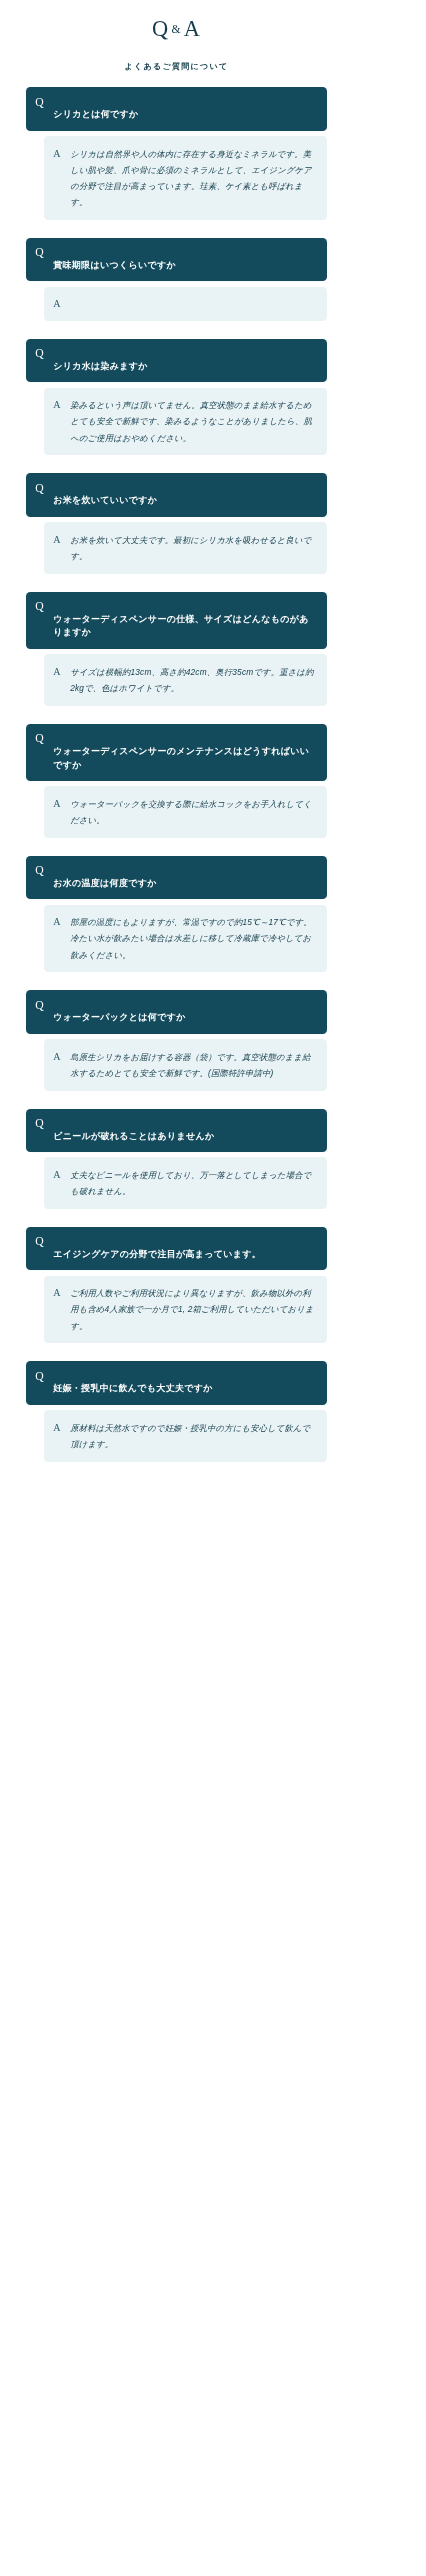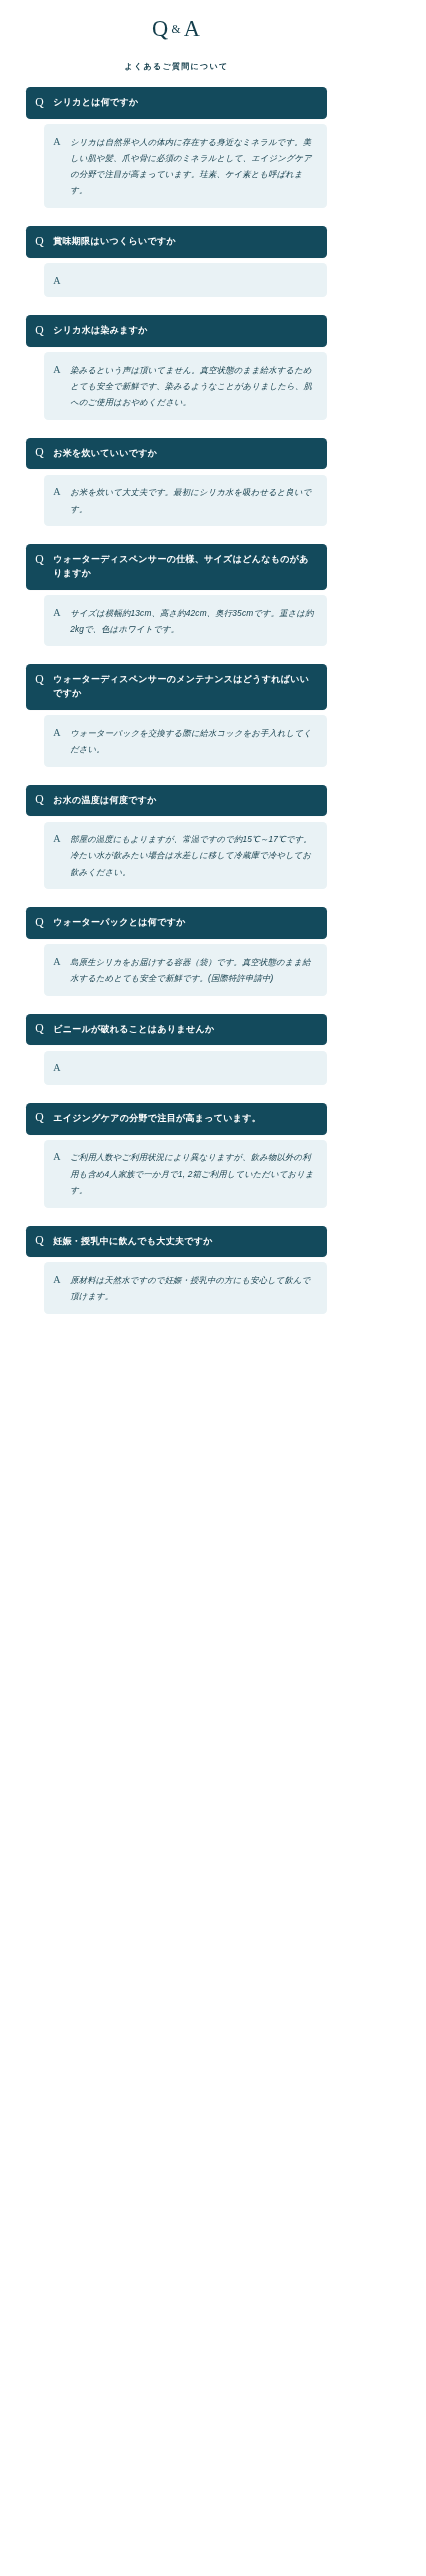--- a/index.html
+++ b/index.html
@@ -71,20 +71,21 @@
     flex: 0 0 18px;
     color: #ffffff;
     font-weight: normal;
   }
   .q-text {
     font-size: 9px;
     line-height: 1.55;
     font-weight: bold;
     letter-spacing: 0.3px;
     padding-top: 0.5px;
+    margin-top: 12px;
   }
   .answer {
     background: #e9f2f5;
     border-radius: 4.3px;
     margin: 5.3px 0 0 18px;
     padding: 9.6px 11.7px 9.6px 9.6px;
     display: flex;
     align-items: flex-start;
   }
   .a-mark {
@@ -195,20 +196,21 @@
           <span class="a-text">島原生シリカをお届けする容器（袋）です。真空状態のまま給水するためとても安全で新鮮です。(国際特許申請中)</span>
         </div>
       </div>
       <div class="qa-item">
         <div class="question">
           <span class="q-mark">Q</span>
           <span class="q-text">ビニールが破れることはありませんか</span>
         </div>
         <div class="answer">
           <span class="a-mark">A</span>
+          <span class="a-text">丈夫なビニールを使用しており、万一落としてしまった場合でも破れません。</span>
         </div>
       </div>
       <div class="qa-item">
         <div class="question">
           <span class="q-mark">Q</span>
           <span class="q-text">エイジングケアの分野で注目が高まっています。</span>
         </div>
         <div class="answer">
           <span class="a-mark">A</span>
           <span class="a-text">ご利用人数やご利用状況により異なりますが、飲み物以外の利用も含め4人家族で一か月で1, 2箱ご利用していただいております。</span>

